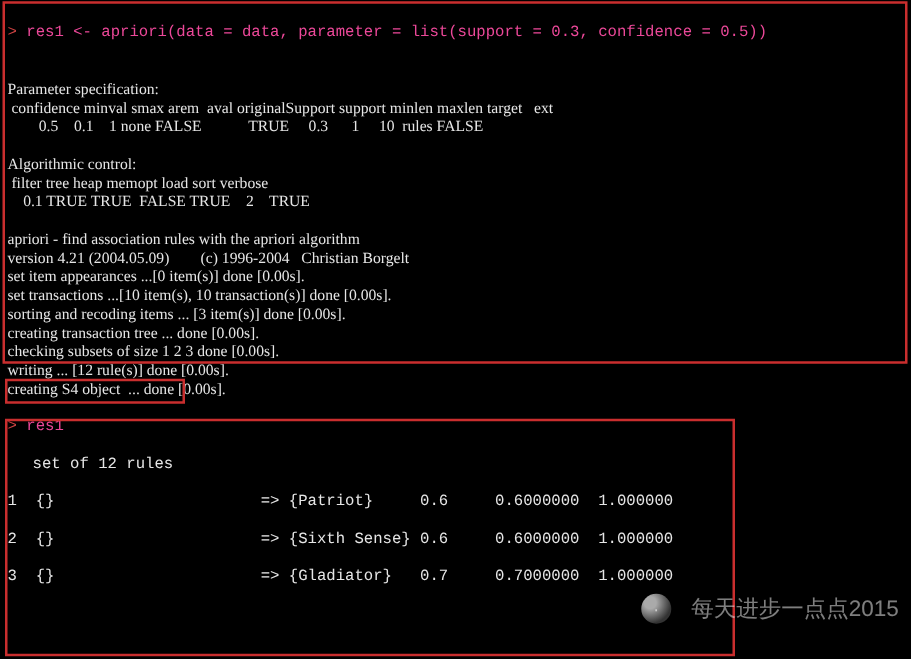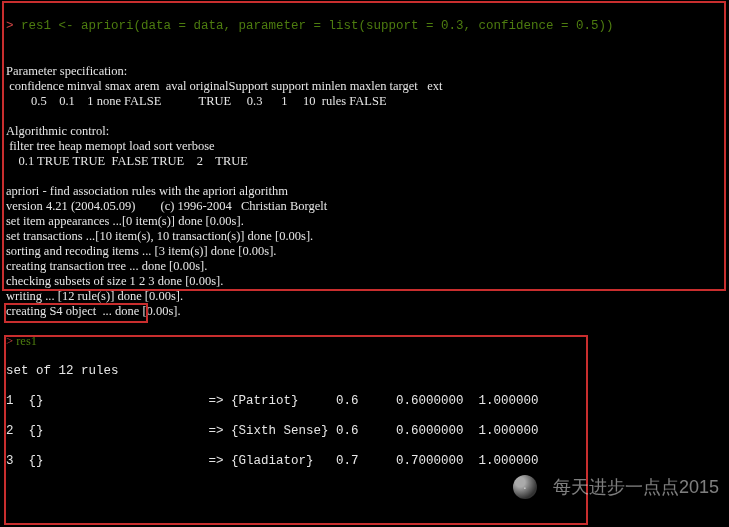--- a/index.html
+++ b/index.html
@@ -13,21 +13,21 @@
     line-height: 15px;
     overflow: hidden;
     position: relative;
   }
   .console {
     padding: 4px 6px;
     white-space: pre;
     color: #e6e6e6;
   }
   .prompt { color: #cc4242; }
-  .cmd { color: #4d7c0f; margin-top: 44px; }
+  .cmd { color: #ec4899; margin-top: 44px; }
   .outline-red {
     position: absolute;
     border: 2px solid #c92e2e;
     pointer-events: none;
   }
   .box1 { top: 1px; left: 2px; width: 720px; height: 286px; }
   .box2 { top: 303px; left: 4px; width: 140px; height: 16px; }
   .box3 { top: 335px; left: 4px; width: 580px; height: 186px; }
   .watermark {
     position: absolute;
@@ -65,22 +65,22 @@
 
 apriori - find association rules with the apriori algorithm
 version 4.21 (2004.05.09)        (c) 1996-2004   Christian Borgelt
 set item appearances ...[0 item(s)] done [0.00s].
 set transactions ...[10 item(s), 10 transaction(s)] done [0.00s].
 sorting and recoding items ... [3 item(s)] done [0.00s].
 creating transaction tree ... done [0.00s].
 checking subsets of size 1 2 3 done [0.00s].
 writing ... [12 rule(s)] done [0.00s].
 creating S4 object  ... done [0.00s].</span>
-<span style="display: block; font-family: Liberation Serif, serif;"><span class="prompt">&gt; </span><span class="cmd">res1</span></span>
-<span style="display: block;">set of 12 rules </span>
+<span style="display: block;"><span class="prompt">&gt; </span><span class="cmd">res1</span></span>
+<span style="display: block; margin-left: 20px;">set of 12 rules </span>
 <span style="display: block;">1  {}                      =&gt; {Patriot}     0.6     0.6000000  1.000000</span>
 <span style="display: block;">2  {}                      =&gt; {Sixth Sense} 0.6     0.6000000  1.000000</span>
 <span style="display: block;">3  {}                      =&gt; {Gladiator}   0.7     0.7000000  1.000000</span>
 
 
 
 
 
 
 

